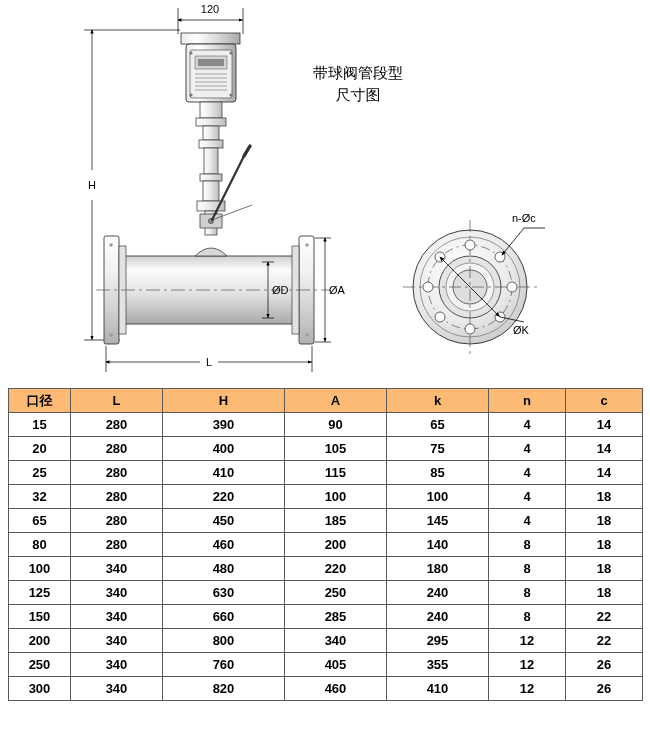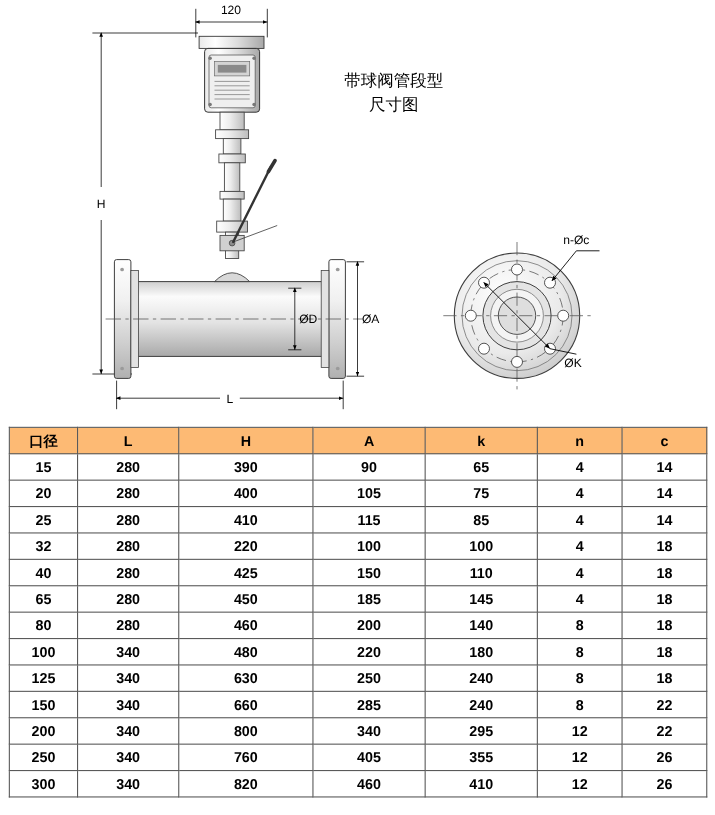--- a/index.html
+++ b/index.html
@@ -317,29 +317,20 @@
         <tr>
           <td>32</td>
           <td>280</td>
           <td>220</td>
           <td>100</td>
           <td>100</td>
           <td>4</td>
           <td>18</td>
         </tr>
         <tr>
-          <td>40</td>
-          <td>280</td>
-          <td>425</td>
-          <td>150</td>
-          <td>110</td>
-          <td>4</td>
-          <td>18</td>
-        </tr>
-        <tr>
           <td>65</td>
           <td>280</td>
           <td>450</td>
           <td>185</td>
           <td>145</td>
           <td>4</td>
           <td>18</td>
         </tr>
         <tr>
           <td>80</td>

